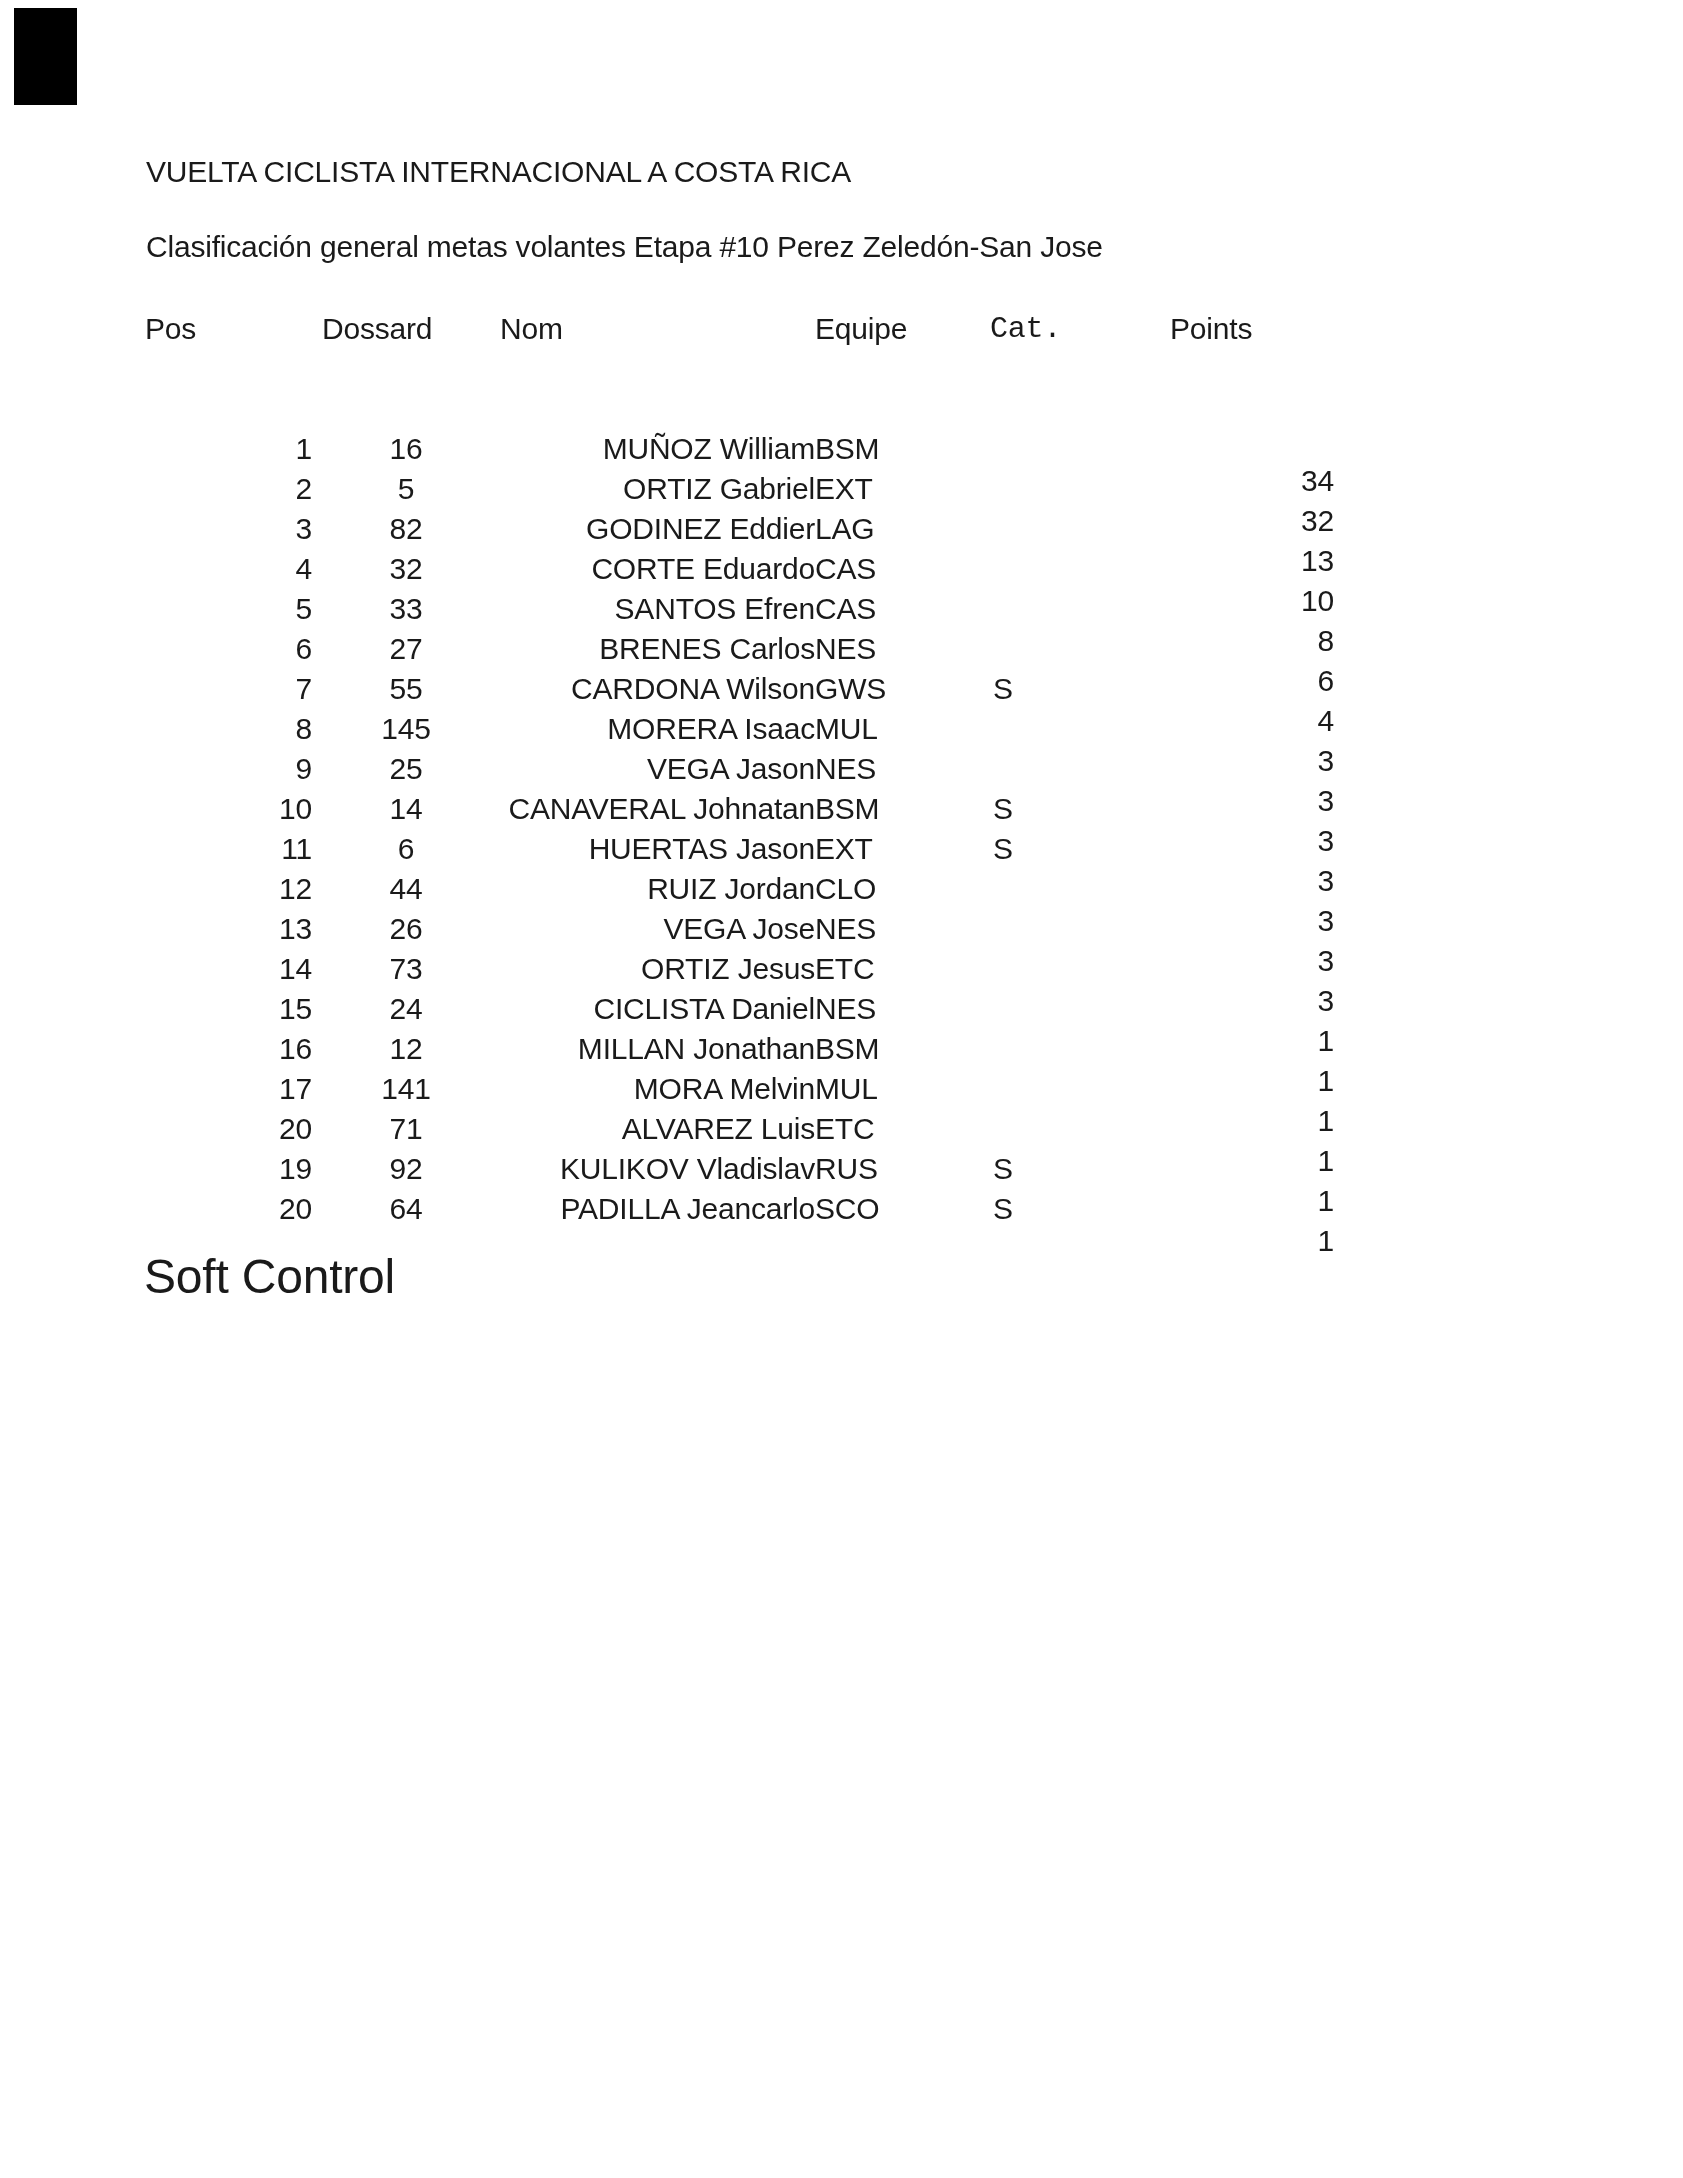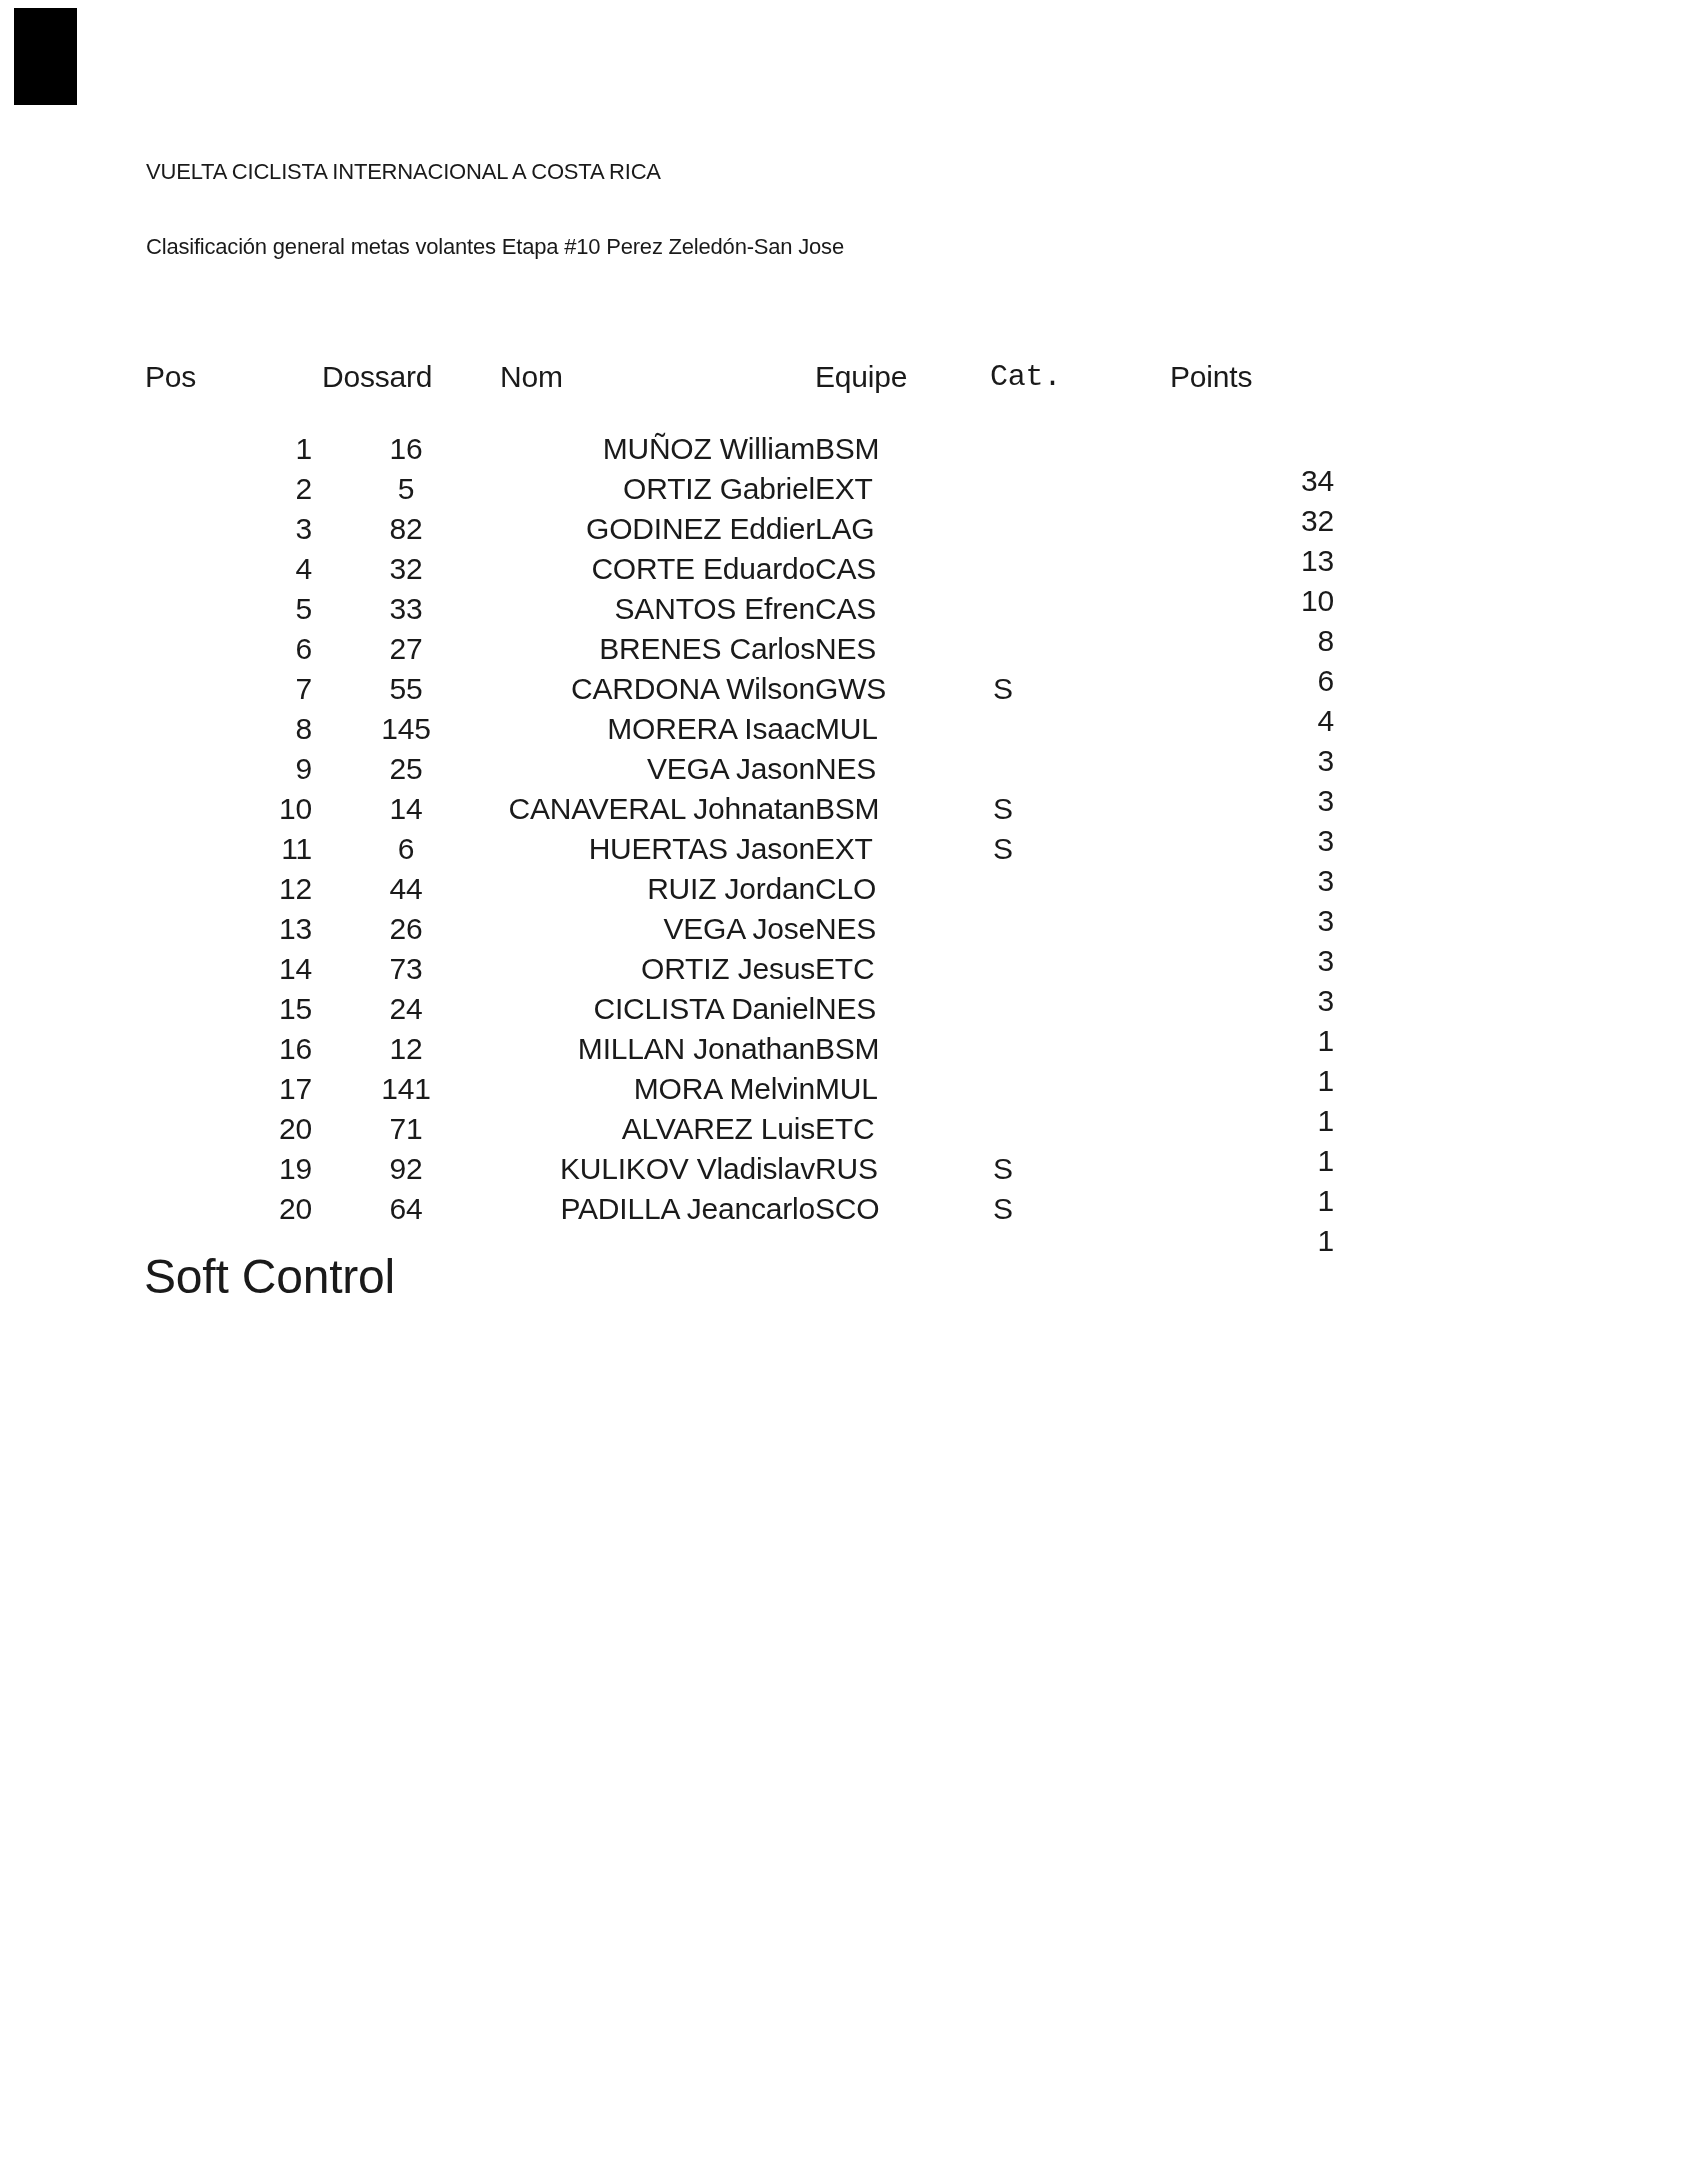--- a/index.html
+++ b/index.html
@@ -18,42 +18,41 @@
   .corner-mark {
     position: absolute;
     left: 14px;
     top: 8px;
     width: 63px;
     height: 97px;
     background: #000000;
   }
   .line {
     position: absolute;
-    font-size: 22px;
+    font-size: 30px;
     line-height: 38px;
     white-space: nowrap;
     letter-spacing: -0.2px;
   }
   .doc-title   { left: 146px; top: 153px; }
   .doc-subtitle{ left: 146px; top: 228px; }
   .doc-footer  { left: 144px; top: 1255px; font-size: 48px; line-height: 44px; }
 
   .thead, .trow {
     display: flex;
     flex-direction: row;
     font-size: 30px;
     letter-spacing: -0.2px;
     white-space: nowrap;
   }
   .thead {
     position: absolute;
     left: 144px;
     top: 310px;
     line-height: 38px;
-    margin-top: 48px;
   }
   .table-rows {
     position: absolute;
     left: 144px;
     top: 429px;
   }
   .trow {
     height: 40px;
     line-height: 40px;
   }

